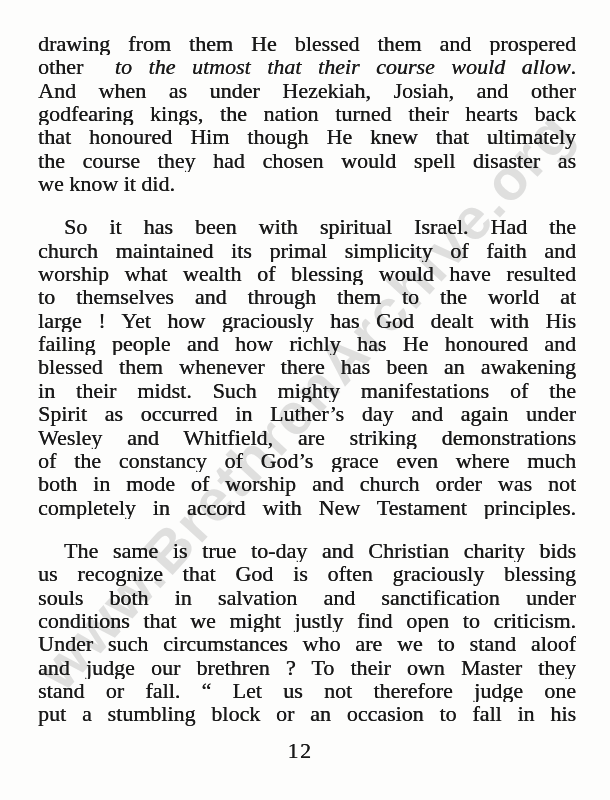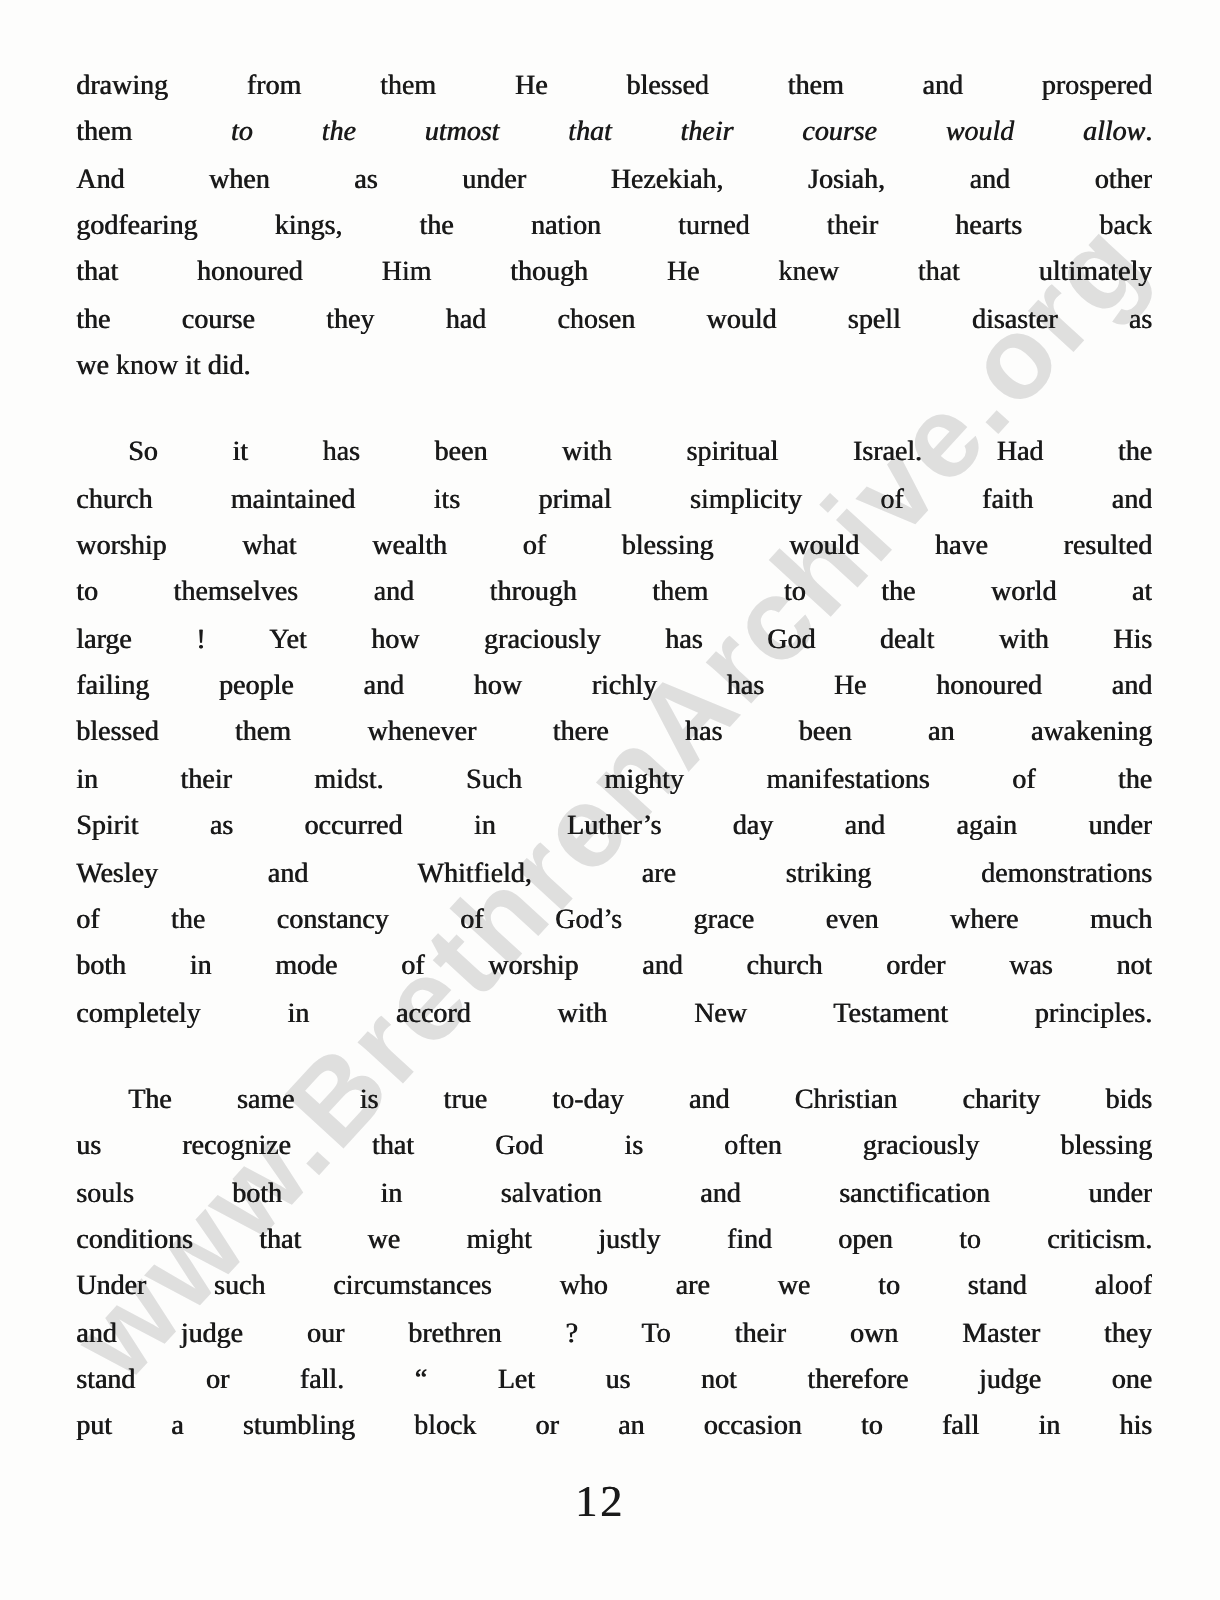--- a/index.html
+++ b/index.html
@@ -30,21 +30,21 @@
     z-index: 0;
     user-select: none;
   }
   .text-block {
     position: absolute;
     left: 38px;
     top: 32px;
     width: 538px;
     z-index: 1;
     color: #1a1a1a;
-    font-size: 14px;
+    font-size: 22px;
     text-shadow: 0.35px 0 0 currentColor;
   }
   .para { margin: 0; }
   .para.indent .line:first-child { text-indent: 26px; margin-top: 20px; }
   .line {
     height: 23.35px;
     line-height: 23.35px;
     overflow: hidden;
     text-align: justify;
     text-align-last: justify;
@@ -77,21 +77,21 @@
 </style>
 </head>
 <body>
 
 <div class="page">
   <div class="watermark">www.BrethrenArchive.org</div>
 
   <div class="text-block">
       <div class="para">
         <div class="line"><span>drawing from them He blessed them and prospered</span></div>
-        <div class="line"><span>them </span><span class="it">to the utmost that their course would allow</span><span>.</span></div>
+        <div class="line"><span>other </span><span class="it">to the utmost that their course would allow</span><span>.</span></div>
         <div class="line"><span>And when as under Hezekiah, Josiah, and other</span></div>
         <div class="line"><span>godfearing kings, the nation turned their hearts back</span></div>
         <div class="line"><span>that honoured Him though He knew that ultimately</span></div>
         <div class="line"><span>the course they had chosen would spell disaster as</span></div>
         <div class="line short"><span>we know it did.</span></div>
       </div>
       <div class="para indent">
         <div class="line"><span>So it has been with spiritual Israel. Had the</span></div>
         <div class="line"><span>church maintained its primal simplicity of faith and</span></div>
         <div class="line"><span>worship what wealth of blessing would have resulted</span></div>

